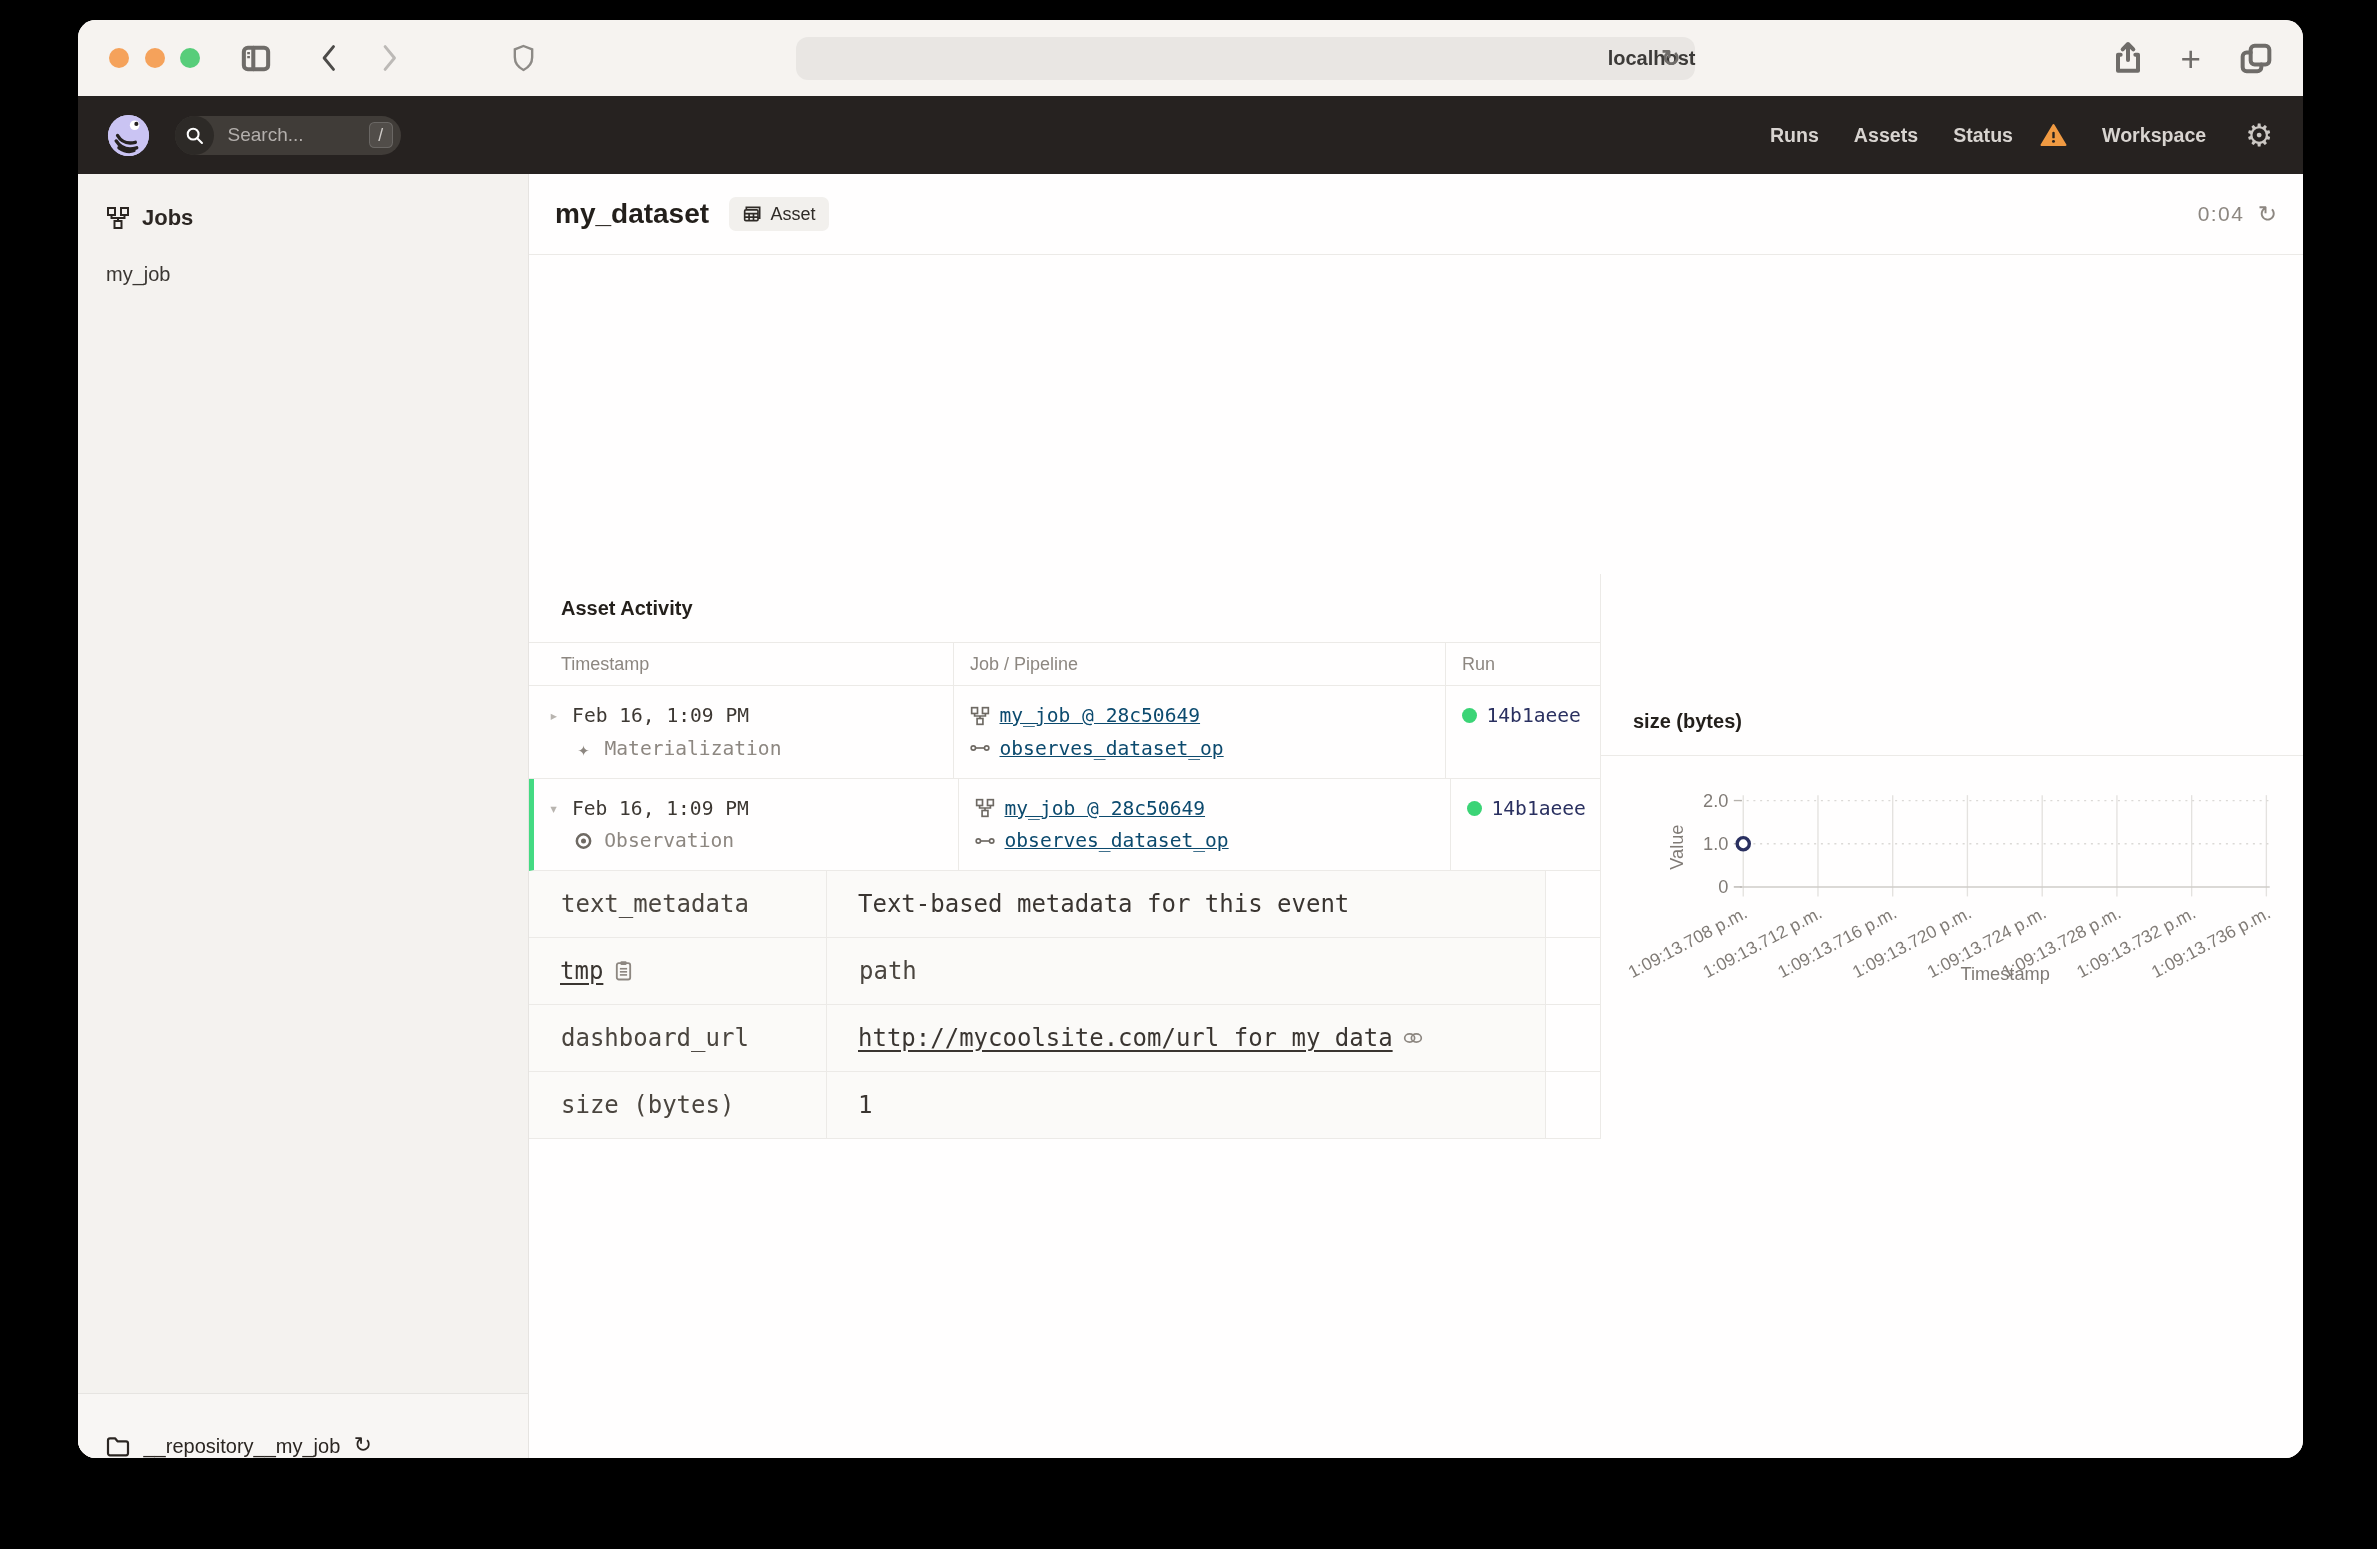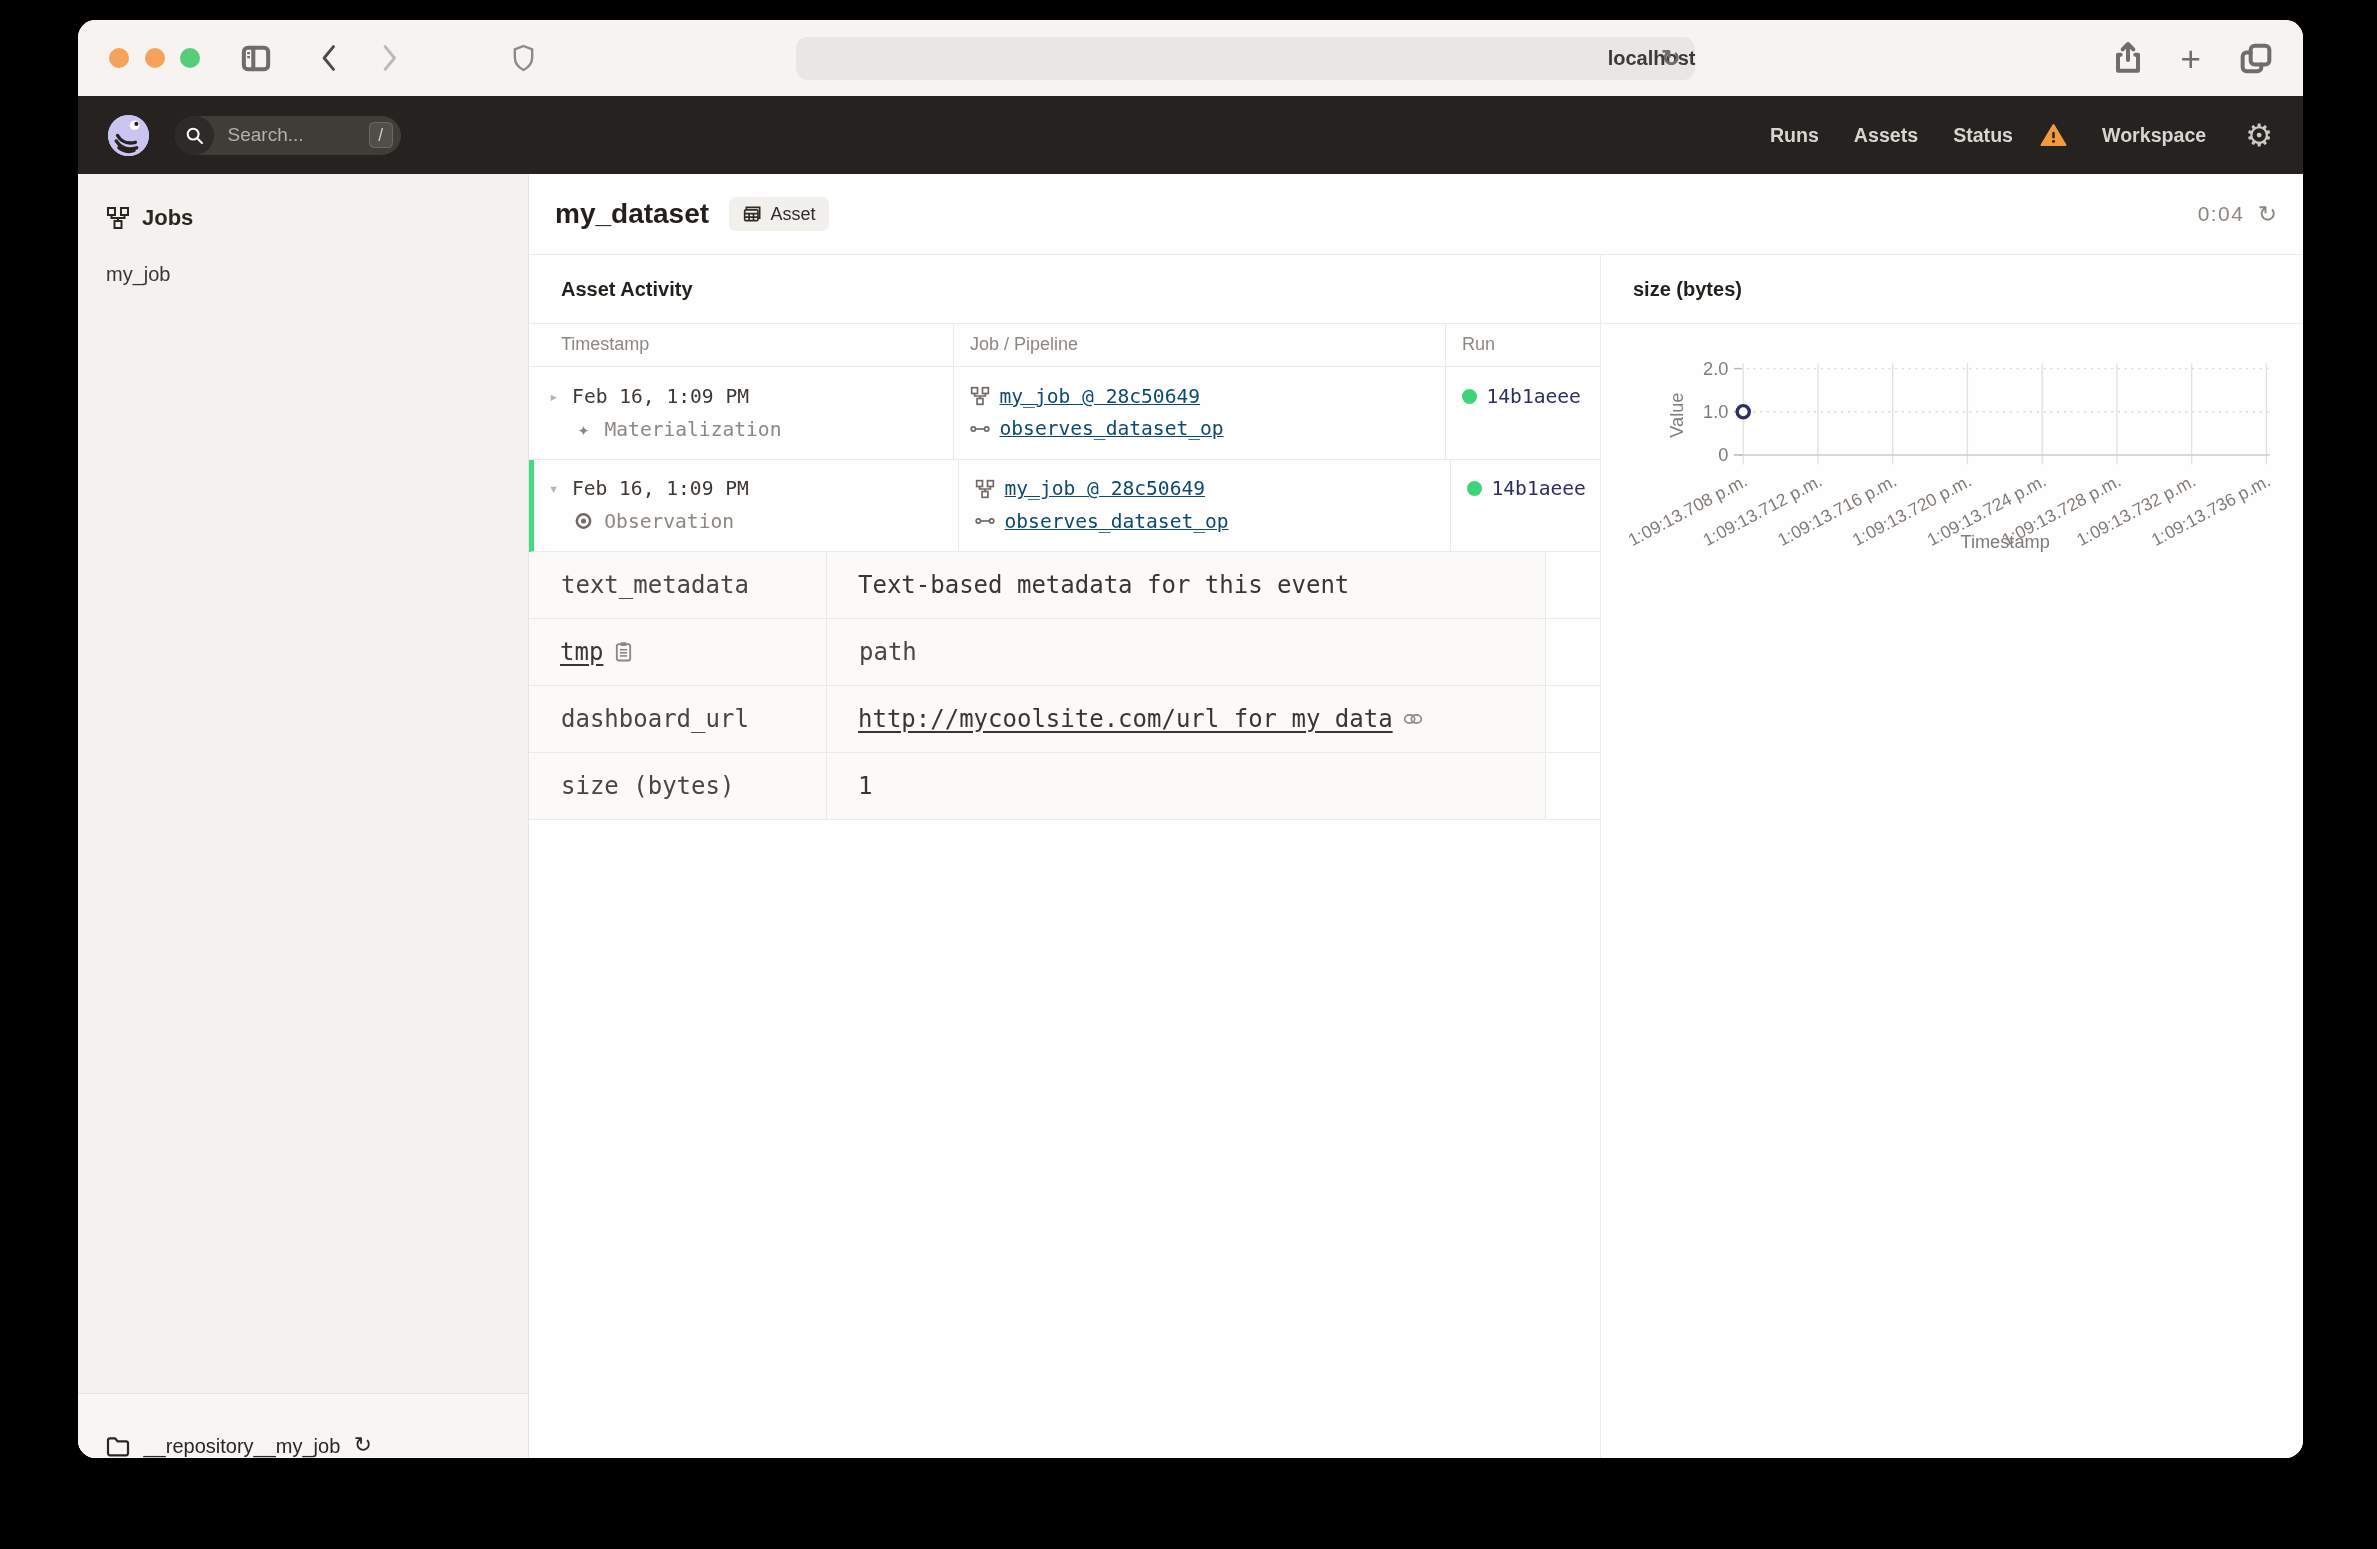--- a/index.html
+++ b/index.html
@@ -58,21 +58,21 @@
   .main { flex:1; background:#fffefe; display:flex; flex-direction:column; min-width:0; }
   .main-head { height:81px; flex:none; display:flex; align-items:center; padding:0 26px;
     border-bottom:1.4px solid #eceae7; }
   .page-title { font-size:28px; font-weight:700; color:#231f1b; }
   .asset-tag { margin-left:20px; background:#f2f0ed; border-radius:6.8px; padding:6.8px 13.5px;
     display:flex; align-items:center; gap:8px; font-size:18px; color:#2f2b27; }
   .head-spacer { flex:1; }
   .timer { font-size:21px; color:#8d8781; letter-spacing:1.4px; }
   .timer-refresh { font-size:23px; color:#8d8781; margin-left:13.5px; }
 
-  .main-body { flex:1; display:flex; min-height:0; }
+  .main-body { flex:1; display:flex; min-height:0;align-items:center; }
   .activity { width:1072px; flex:none; border-right:1.4px solid #eceae7; display:flex; flex-direction:column; }
   .panel-head { padding:23px 32px 21.6px; font-size:20px; font-weight:700; color:#231f1b;
     border-bottom:1.4px solid #eceae7; }
 
   .mono { font-family:"DejaVu Sans Mono", monospace; }
 
   .arow { display:grid; grid-template-columns:425px 492px 1fr; border-bottom:1.4px solid #eceae7; }
   .acell { border-right:1.4px solid #eceae7; padding:12px 0 15px 16px; }
   .acell:last-child { border-right:none; }
   .ahead .acell { padding:10.8px 0 10.8px 16px; }

